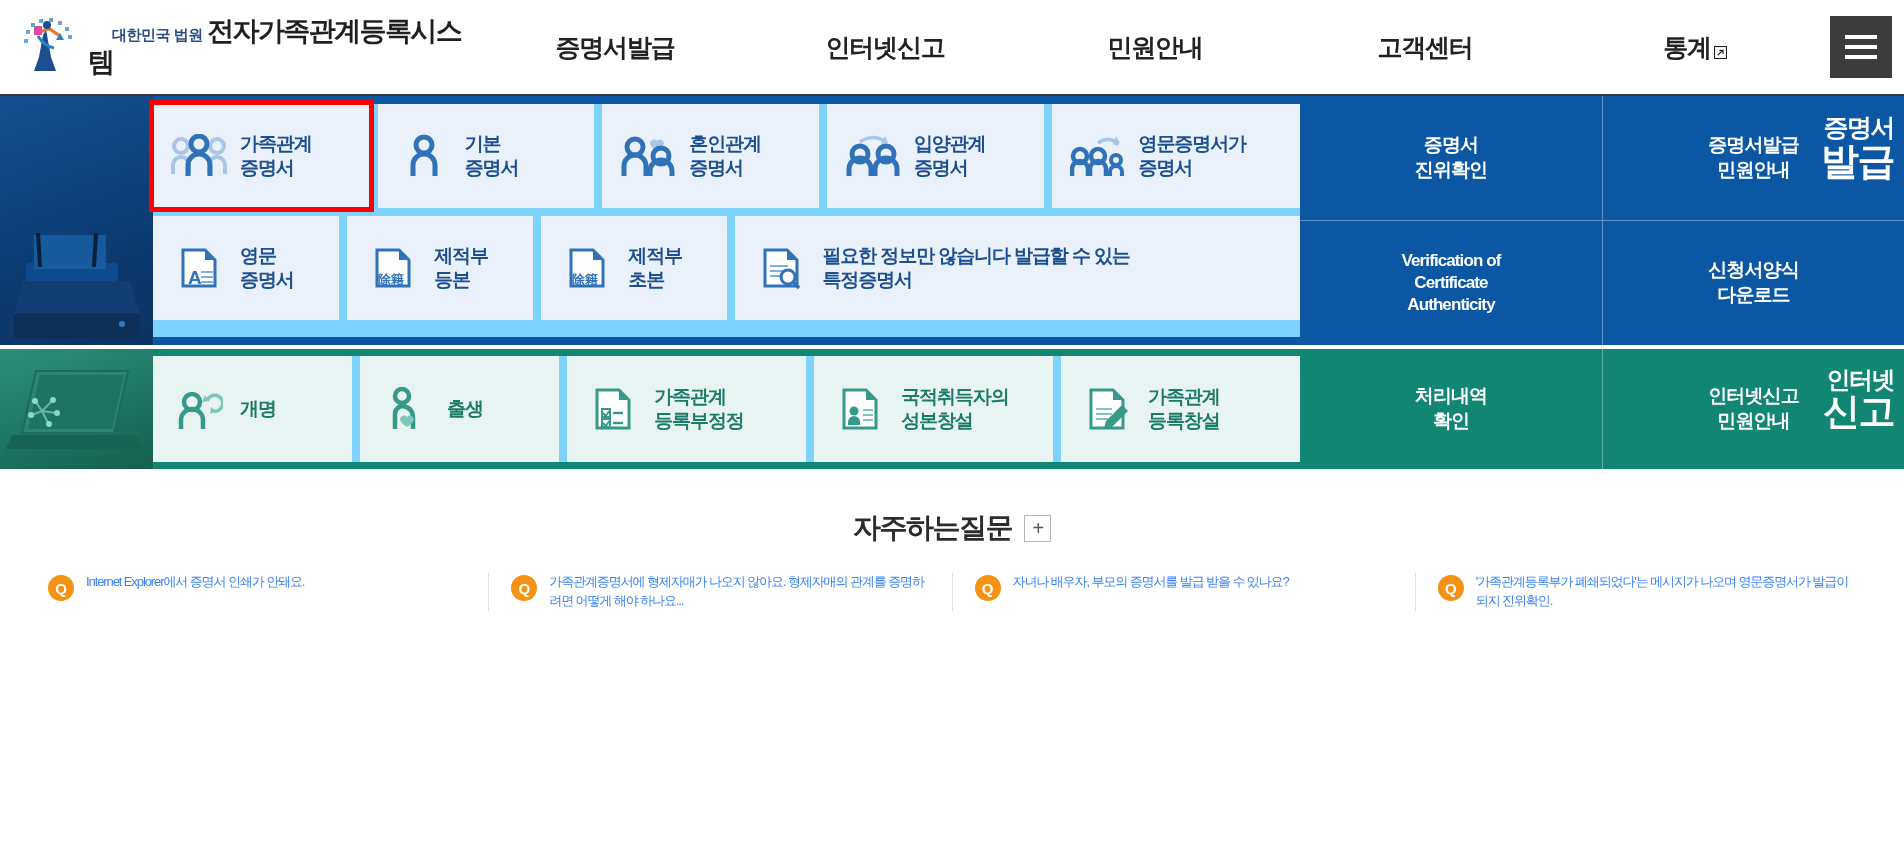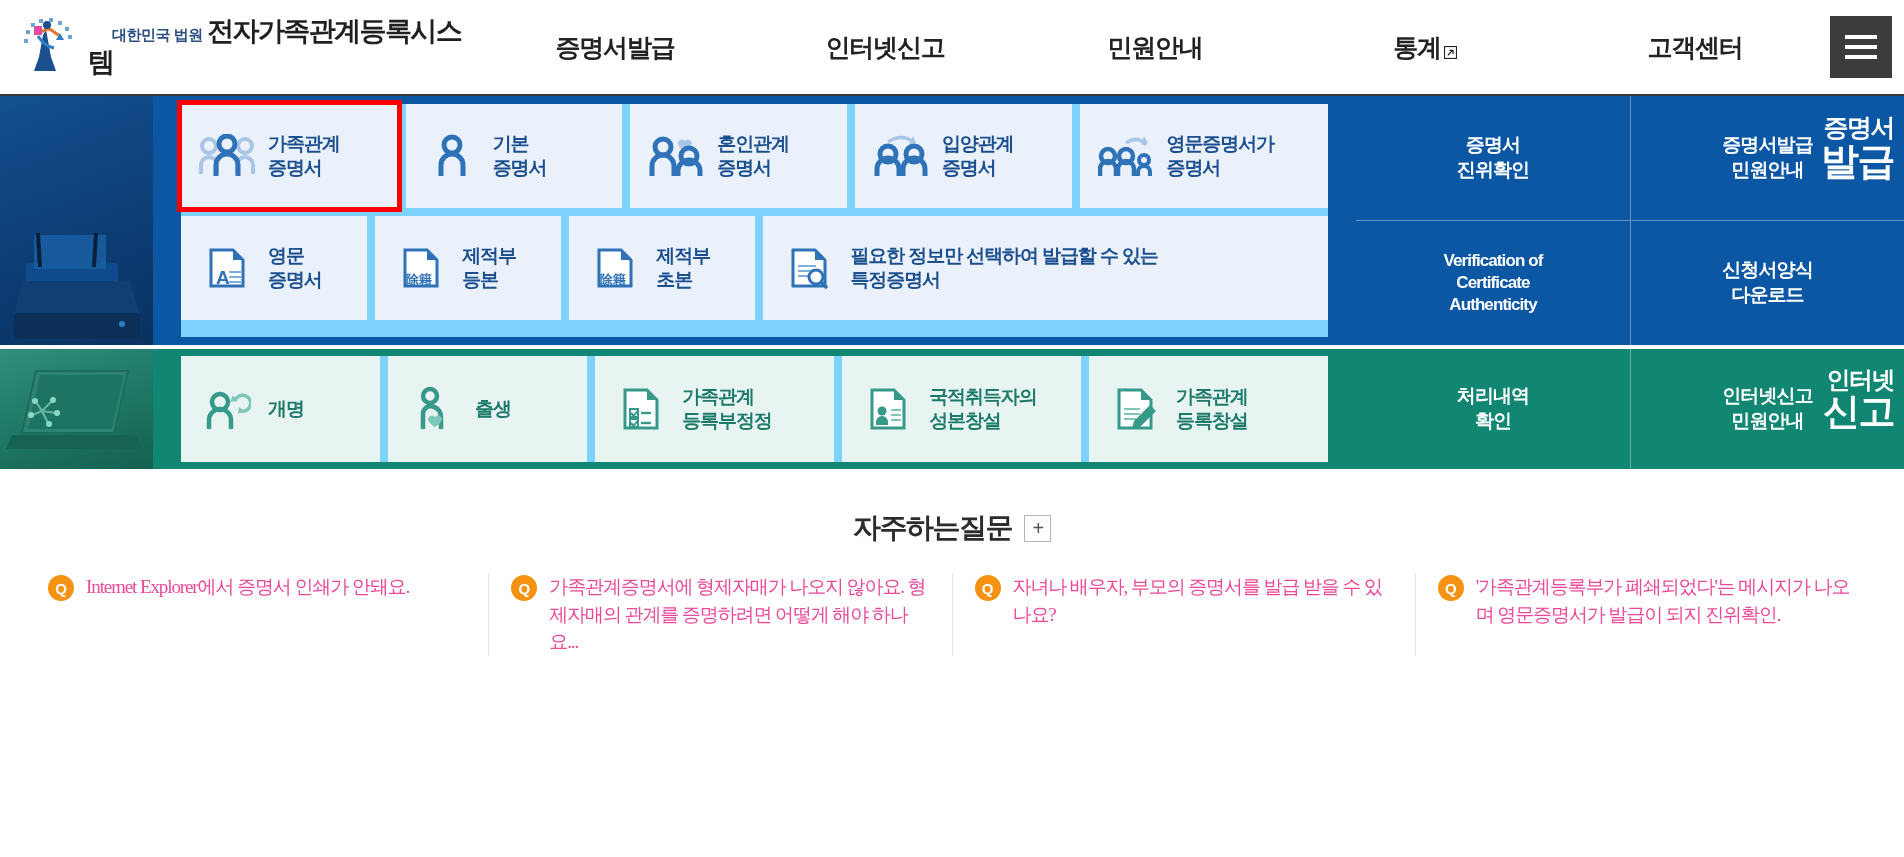--- a/index.html
+++ b/index.html
@@ -40,21 +40,21 @@
   }
   .ext-icon { display: inline-block; width: 13px; height: 13px; position: relative; top: -5px; }
   .menu-btn {
     width: 62px; height: 62px; background: #3c3c3c; margin-right: 12px;
     display: flex; flex-direction: column; align-items: center; justify-content: center;
     gap: 6px; cursor: pointer; flex: 0 0 62px;
   }
   .menu-btn span { display: block; width: 32px; height: 4px; background: #fff; }
 
   
-  .band { position: relative; display: flex; gap: 28px; }
+  .band { position: relative; display: flex; }
   .band-blue { background: #0b57a4; height: 249px; }
   .band-green { background: #118672; height: 120px; margin-top: 4px; }
 
   .band-photo {
     width: 153px; flex: 0 0 153px; position: relative; overflow: hidden;
   }
   .photo-blue { background: linear-gradient(160deg,#14508f 0%,#0d3f79 50%,#0a3261 100%); }
   .photo-green { background: linear-gradient(160deg,#2f8f7c 0%,#1d7663 55%,#15604f 100%); }
   .band-label {
     position: absolute; right: 10px; top: 18px; text-align: right;
@@ -116,23 +116,22 @@
   .faq-item {
     flex: 1; display: flex; gap: 12px; padding: 0 22px; cursor: pointer;
   }
   .faq-item + .faq-item { border-left: 1px solid #e2e2e2; }
   .q-badge {
     flex: 0 0 26px; width: 26px; height: 26px; border-radius: 50%;
     background: #f59213; color: #fff; font-size: 15px; font-weight: bold;
     display: flex; align-items: center; justify-content: center; margin-top: 2px;
   }
   .q-text {
-    font-size: 19px; color: #ec4899; line-height: 1.45; letter-spacing: -1.1px;
+    font-size: 13px; color: #3b82f6; line-height: 1.45; letter-spacing: -1.1px;
     font-weight: 500;
-    font-family: Liberation Serif, serif;
   }
 </style>
 </head>
 <body>
 
 <div class="header">
   <div class="logo-wrap">
     <span class="logo-mark">
       <svg viewBox="0 0 64 62" width="64" height="62">
         <g fill="#1b4f8f">
@@ -165,30 +164,30 @@
     <div class="nav-item">
       <span>증명서발급</span>
     </div>
     <div class="nav-item">
       <span>인터넷신고</span>
     </div>
     <div class="nav-item">
       <span>민원안내</span>
     </div>
     <div class="nav-item">
+      <span>고객센터</span>
+    </div>
+    <div class="nav-item">
       <span>통계</span>
       <span class="ext-icon">
         <svg viewBox="0 0 12 12" width="13" height="13">
           <rect x="0.5" y="0.5" width="11" height="11" fill="none" stroke="#222" stroke-width="1"></rect>
           <path d="M3.5 8.5 L8 4 M5 4 H8.3 V7.3" stroke="#222" stroke-width="1.1" fill="none"></path>
         </svg>
       </span>
-    </div>
-    <div class="nav-item">
-      <span>고객센터</span>
     </div>
   </nav>
 
   <div class="menu-btn">
     <span></span>
       <span></span>
       <span></span>
   </div>
 </div>
 
@@ -327,21 +326,21 @@
             <path d="M30 6 l10 10 h-10z" fill="#2f72b8"></path>
             <g stroke="#7db0de" stroke-width="2">
               <path d="M13 22 h18"></path>
                 <path d="M13 27 h18"></path>
                 <path d="M13 32 h10"></path>
             </g>
             <circle cx="31" cy="33" r="7" fill="#fff" stroke="#2f72b8" stroke-width="3"></circle>
             <path d="M36 38 l6 6" stroke="#2f72b8" stroke-width="3.5"></path>
           </svg>
         </span>
-        <span class="card-label">필요한 정보만 선택하여 발급할 수 있는
+        <span class="card-label">필요한 정보만 않습니다 발급할 수 있는
 특정증명서</span>
       </div>
     </div>
   </div>
 
   <div class="side-links">
     <div class="side-col">
       <div class="side-cell">증명서
 진위확인</div>
       <div class="side-cell en">Verification of

